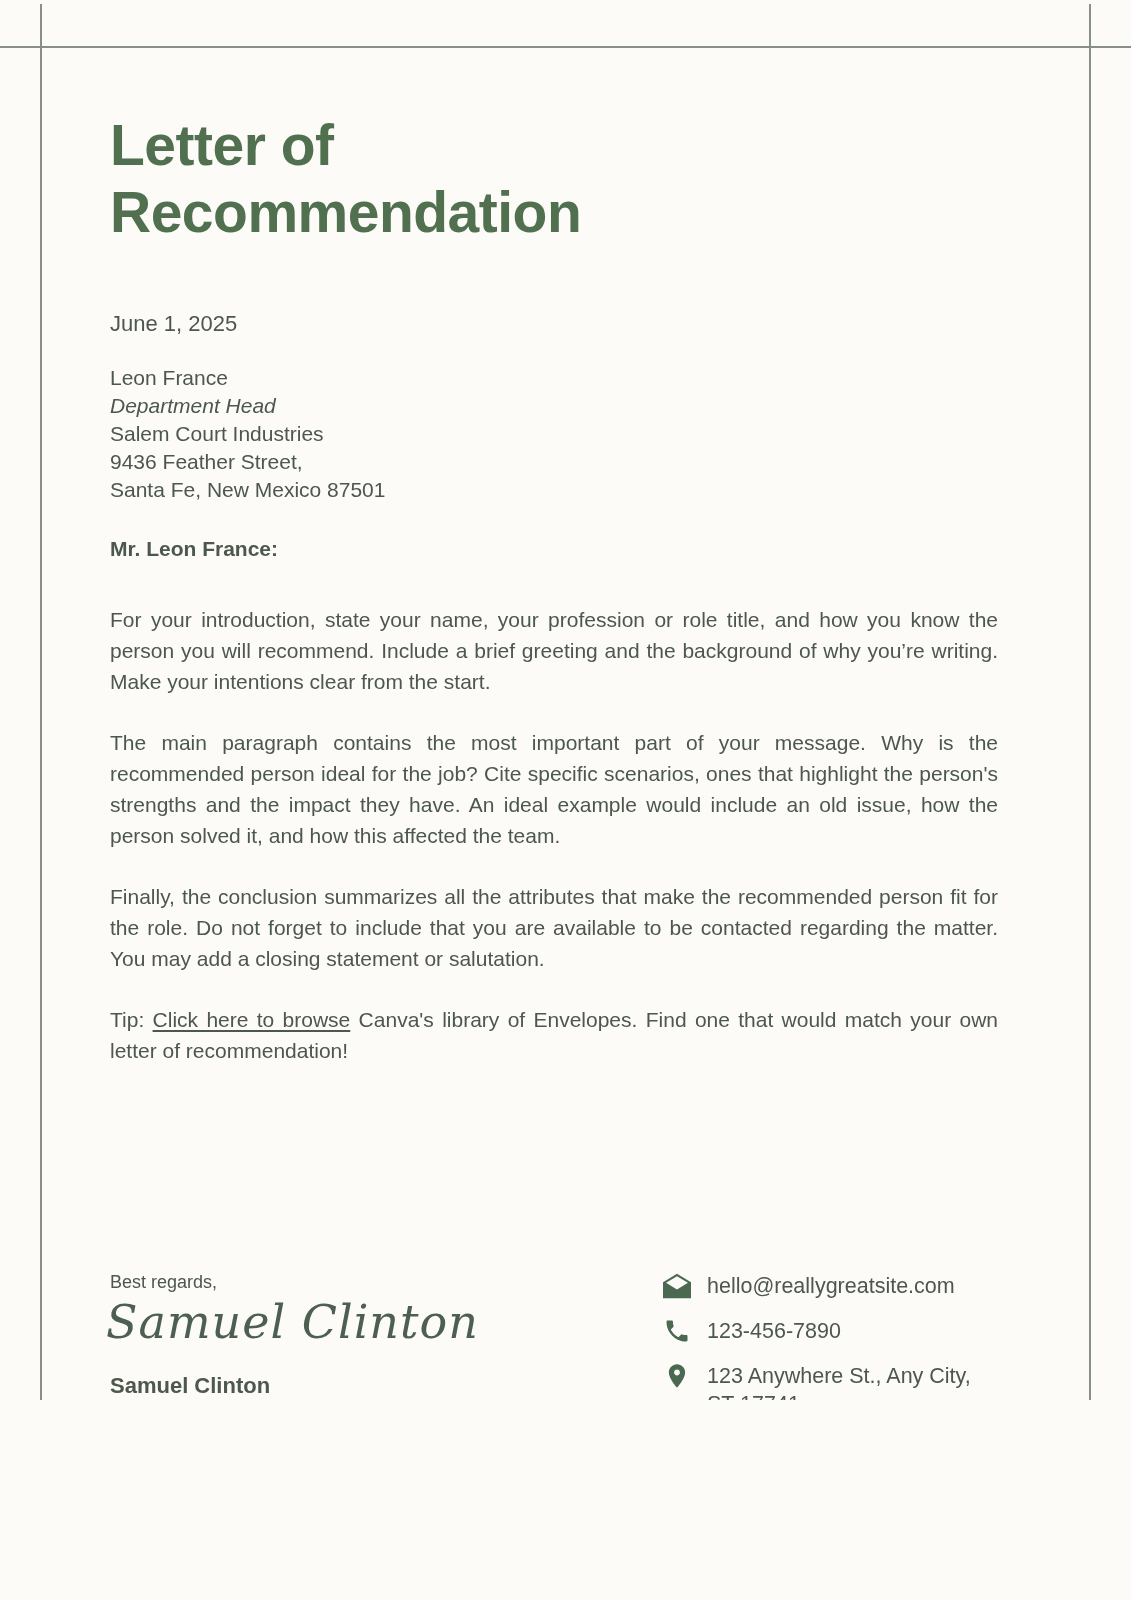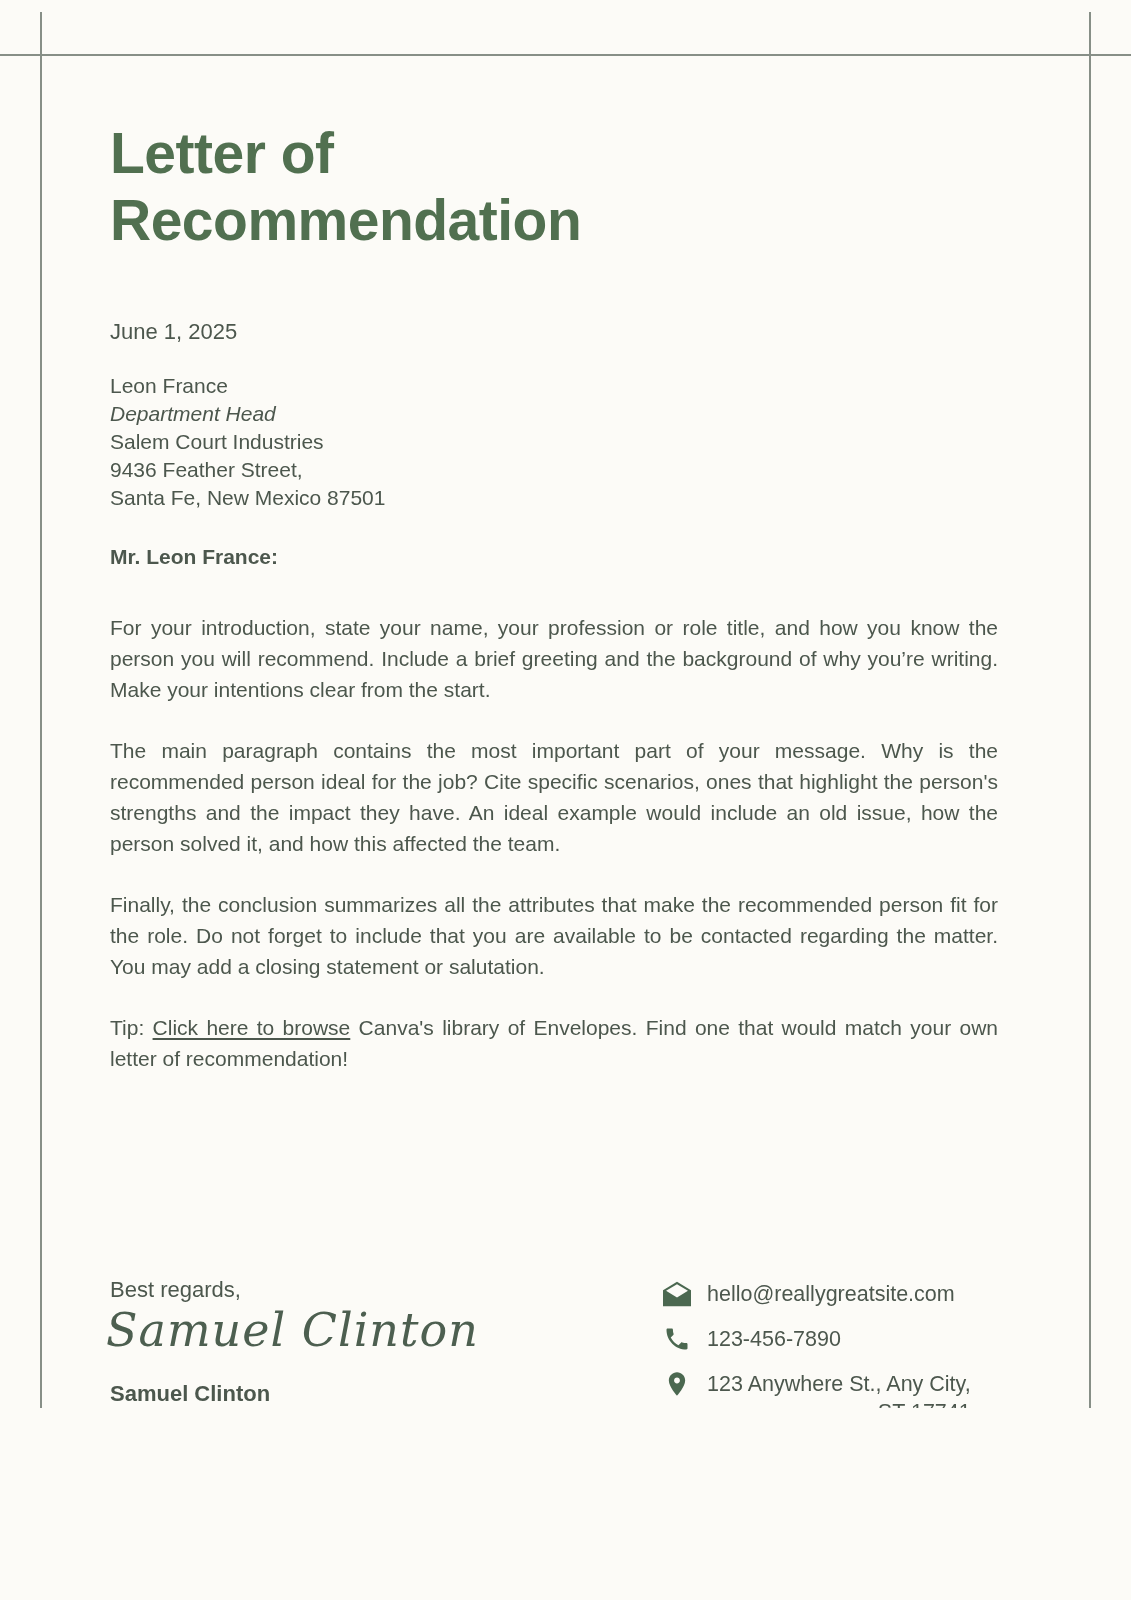--- a/index.html
+++ b/index.html
@@ -8,21 +8,21 @@
     --body-text:#4c574d;
     --frame-line-gray:#878f87;
     --frame-line-green:#5c6c5c;
     --icon-green:#4b6850;
     --signature-green:#4d5f50;
   }
   *{box-sizing:border-box;}
   html,body{margin:0;padding:0;}
   body{background:var(--background);font-family:"Liberation Sans",sans-serif;}
   .page{
-    position:relative;width:1131px;height:1396px;margin:12px auto;
+    position:relative;width:1131px;height:1396px;margin:4px auto;
     background:var(--background);color:var(--body-text);overflow:hidden;
   }
   
   .vline{position:absolute;top:0;bottom:0;width:2px;background:var(--frame-line-gray);}
   .vline-left{left:40px;}
   .vline-right{left:1089px;}
   .hline-top{position:absolute;left:0;right:0;top:42px;height:2px;background:var(--frame-line-gray);}
   .bottom-curve{position:absolute;left:0;top:1440px;width:1131px;height:160px;pointer-events:none;}
   .bottom-curve path{fill:none;stroke:var(--frame-line-green);stroke-width:2.5;}
   
@@ -37,30 +37,30 @@
   .recipient .name{font-weight:400;}
   .recipient .role{font-style:italic;}
   .recipient span{display:block;}
   
   .letter{position:absolute;left:110px;top:529px;width:888px;font-size:21px;line-height:31px;}
   .salutation{font-weight:700;margin:0 0 40px 0;}
   .para{margin:0 0 30px 0;text-align:justify;}
   .tip{margin:0;text-align:justify;}
   .tip .link{text-decoration:underline;text-underline-offset:3px;cursor:pointer;color:inherit;}
   
-  .regards{position:absolute;left:110px;top:1264px;font-size:22px;line-height:28px;}
+  .regards{position:absolute;left:110px;top:1264px;font-size:18px;line-height:28px;}
   .signature-script{
     position:absolute;left:106px;top:1288px;
     font-family:"DejaVu Serif",serif;font-style:italic;
     font-size:46px;line-height:60px;letter-spacing:1px;color:var(--signature-green);
   }
   .signer-name{position:absolute;left:110px;top:1368px;font-size:22px;font-weight:700;line-height:28px;}
   .signer-role{position:absolute;left:112px;top:1406px;font-size:22px;line-height:28px;}
   
-  .contact{position:absolute;left:663px;top:1268px;display:flex;flex-direction:column;gap:17px;text-align:right;}
+  .contact{position:absolute;left:663px;top:1268px;display:flex;flex-direction:column;gap:17px;}
   .contact-row{display:flex;align-items:flex-start;gap:16px;}
   .contact-icon{width:28px;height:28px;flex:0 0 auto;margin-top:0;color:var(--icon-green);}
   .contact-icon svg{display:block;width:100%;height:100%;}
   .icon-fill{fill:currentColor;}
   .icon-hole{fill:var(--background);}
   .contact-text{font-size:21.5px;line-height:28px;}
   .contact-text span{display:block;}
 </style>
 </head>
 <body>

